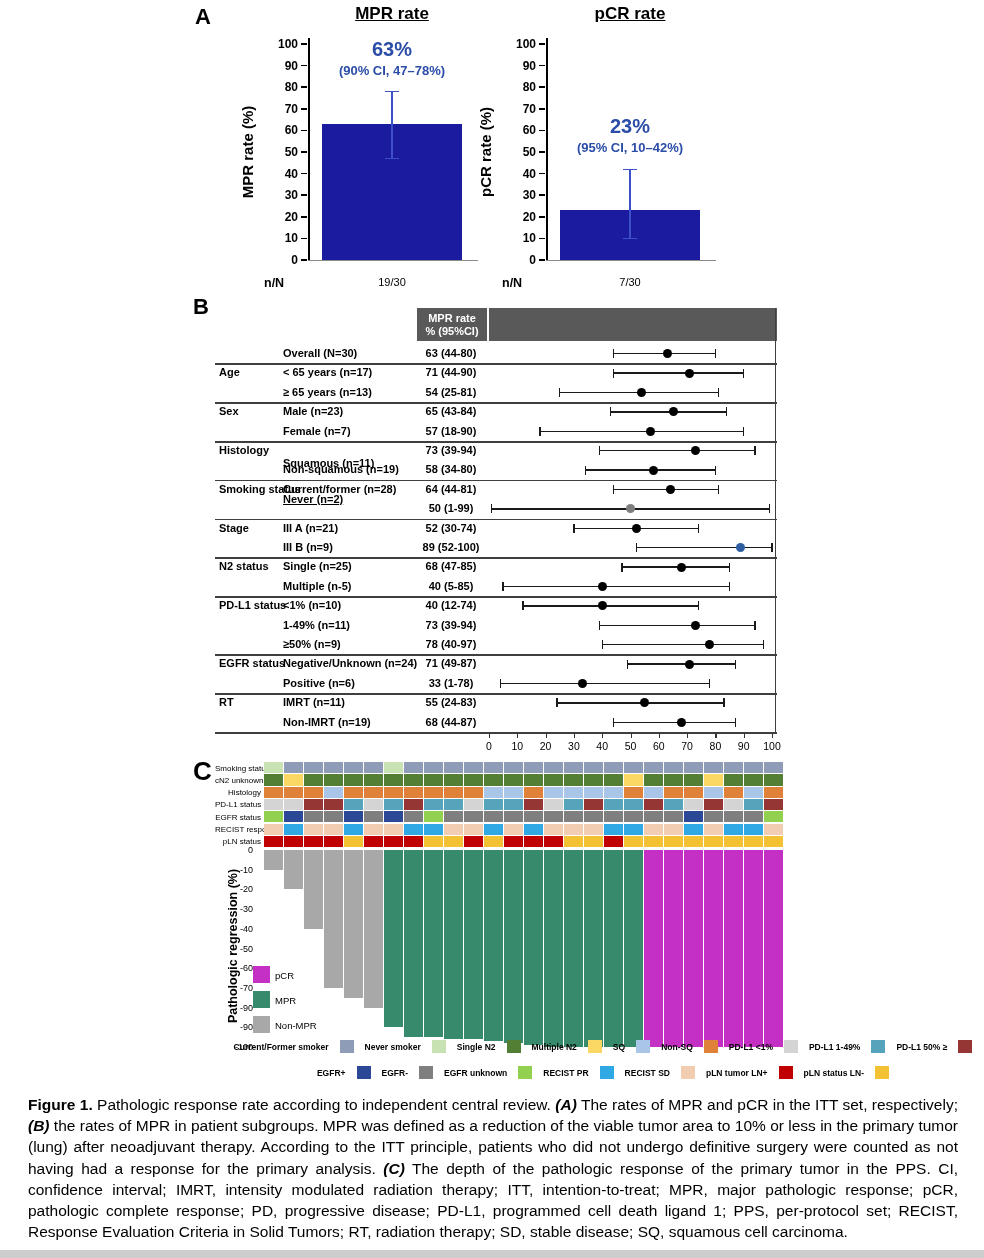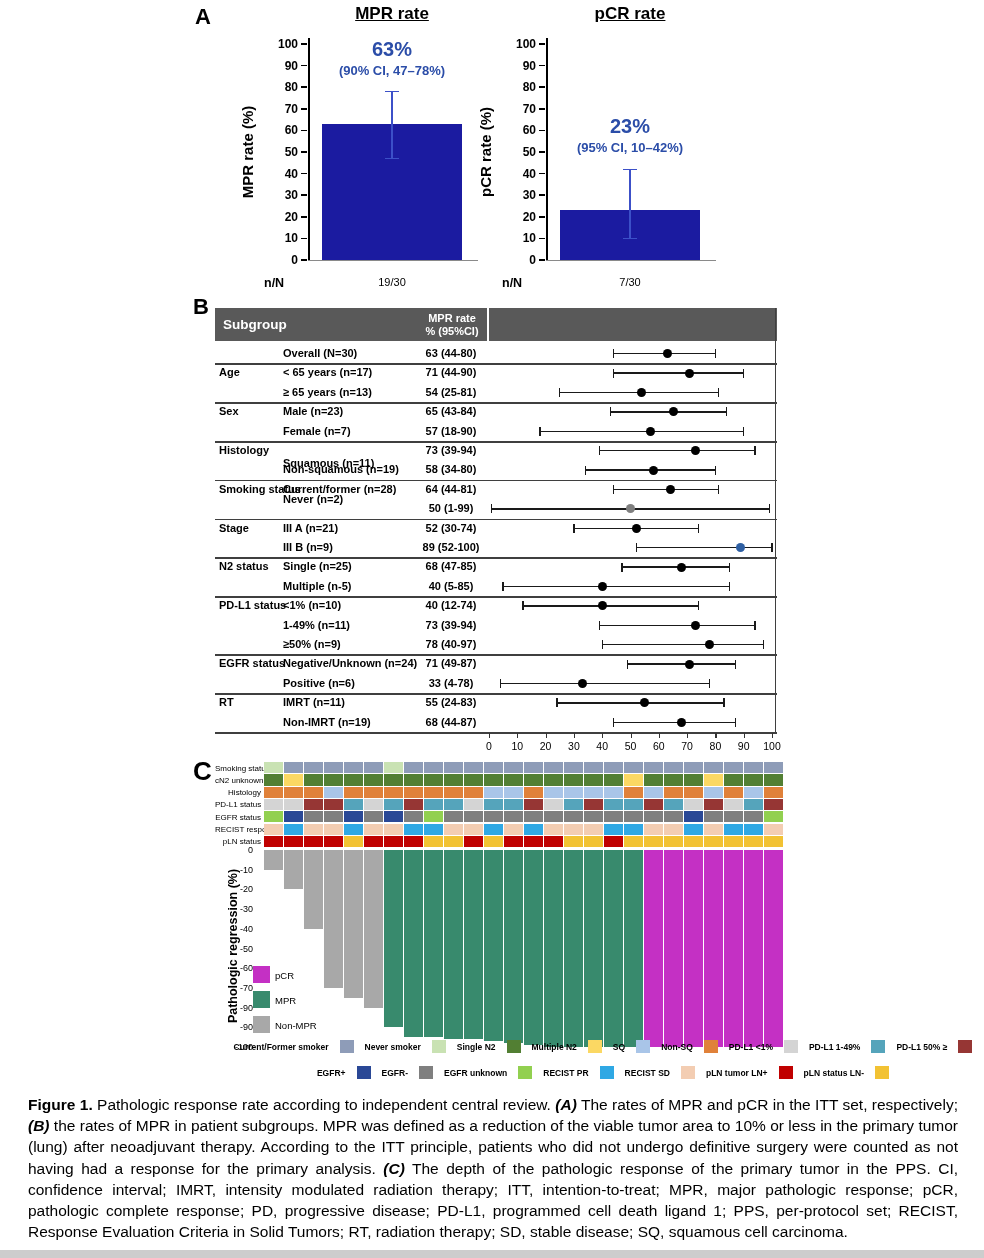--- a/index.html
+++ b/index.html
@@ -127,21 +127,20 @@
     <div class="a-bar" style="left: 145px; width: 14px; top: 140.5px; height: 1.6px; background: rgb(60, 80, 200);"></div>
     <div class="a-bar" style="left: 145px; width: 14px; top: 209.6px; height: 1.6px; background: rgb(60, 80, 200);"></div>
     <div class="a-val" style="top: 87.3px; color: rgb(43, 77, 168);">23%</div>
     <div class="a-ci" style="top: 112.3px; color: rgb(43, 77, 168);">(95% CI, 10–42%)</div>
     <div class="a-nn" style="left: 24px; top: 248px;">n/N</div>
     <div class="a-nval" style="left: 82px; width: 140px; top: 248px;">7/30</div>
   </div>
 
 <div class="panel-label" style="left:193px;top:294px">B</div>
 <div id="panel-b">
-  <div class="b-head b-head1" style="left: 0px; width: 200px; background: rgb(89, 89, 89);">Subgroup</div>
   <div class="b-head b-head2" style="left: 202px; width: 70px; background: rgb(89, 89, 89);">
     <span>MPR rate</span>
     <span>% (95%CI)</span>
   </div>
   <div class="b-head" style="left: 274px; width: 288px; background: rgb(89, 89, 89);"></div>
 <div class="b-txt" style="left: 68px; top: 39px;">Overall (N=30)</div>
     <div class="b-val" style="left: 190px; top: 39px;">63 (44-80)</div>
     <div class="b-whisk" style="left: 398.5px; width: 101.9px; top: 45px;"></div>
     <div class="b-cap" style="left: 397.8px; top: 41.2px;"></div>
     <div class="b-cap" style="left: 499.7px; top: 41.2px;"></div>
@@ -189,21 +188,21 @@
     <div class="b-cap" style="left: 499.7px; top: 157.6px;"></div>
     <div class="b-dot" style="left: 433.6px; top: 157.6px; background: rgb(0, 0, 0);"></div>
     <div class="b-sep" style="top: 171.8px; background: rgb(63, 63, 63);"></div>
     <div class="b-txt" style="left: 4px; top: 174.8px;">Smoking status</div>
     <div class="b-txt" style="left: 68px; top: 174.8px;">Current/former (n=28)</div>
     <div class="b-val" style="left: 190px; top: 174.8px;">64 (44-81)</div>
     <div class="b-whisk" style="left: 398.5px; width: 104.7px; top: 180.8px;"></div>
     <div class="b-cap" style="left: 397.8px; top: 177px;"></div>
     <div class="b-cap" style="left: 502.5px; top: 177px;"></div>
     <div class="b-dot" style="left: 450.6px; top: 177px; background: rgb(0, 0, 0);"></div>
-    <div class="b-txt" style="left: 68px; top: 185px;">Never (n=2)</div>
+    <div class="b-txt" style="left: 68px; top: 185px; text-decoration: underline;">Never (n=2)</div>
     <div class="b-val" style="left: 190px; top: 194.2px;">50 (1-99)</div>
     <div class="b-whisk" style="left: 276.8px; width: 277.3px; top: 200.2px;"></div>
     <div class="b-cap" style="left: 276.1px; top: 196.4px;"></div>
     <div class="b-cap" style="left: 553.5px; top: 196.4px;"></div>
     <div class="b-dot" style="left: 411px; top: 196.4px; background: rgb(127, 127, 127);"></div>
     <div class="b-sep" style="top: 210.6px; background: rgb(63, 63, 63);"></div>
     <div class="b-txt" style="left: 4px; top: 213.6px;">Stage</div>
     <div class="b-txt" style="left: 68px; top: 213.6px;">III A (n=21)</div>
     <div class="b-val" style="left: 190px; top: 213.6px;">52 (30-74)</div>
     <div class="b-whisk" style="left: 358.9px; width: 124.5px; top: 219.6px;"></div>
@@ -252,21 +251,21 @@
     <div class="b-dot" style="left: 490.2px; top: 332.2px; background: rgb(0, 0, 0);"></div>
     <div class="b-sep" style="top: 346.4px; background: rgb(63, 63, 63);"></div>
     <div class="b-txt" style="left: 4px; top: 349.4px;">EGFR status</div>
     <div class="b-txt" style="left: 68px; top: 349.4px;">Negative/Unknown (n=24)</div>
     <div class="b-val" style="left: 190px; top: 349.4px;">71 (49-87)</div>
     <div class="b-whisk" style="left: 412.7px; width: 107.5px; top: 355.4px;"></div>
     <div class="b-cap" style="left: 412px; top: 351.6px;"></div>
     <div class="b-cap" style="left: 519.5px; top: 351.6px;"></div>
     <div class="b-dot" style="left: 470.4px; top: 351.6px; background: rgb(0, 0, 0);"></div>
     <div class="b-txt" style="left: 68px; top: 368.8px;">Positive (n=6)</div>
-    <div class="b-val" style="left: 190px; top: 368.8px;">33 (4-78)</div>
+    <div class="b-val" style="left: 190px; top: 368.8px;">33 (1-78)</div>
     <div class="b-whisk" style="left: 285.3px; width: 209.4px; top: 374.8px;"></div>
     <div class="b-cap" style="left: 284.6px; top: 371px;"></div>
     <div class="b-cap" style="left: 494px; top: 371px;"></div>
     <div class="b-dot" style="left: 362.9px; top: 371px; background: rgb(0, 0, 0);"></div>
     <div class="b-sep" style="top: 385.2px; background: rgb(63, 63, 63);"></div>
     <div class="b-txt" style="left: 4px; top: 388.2px;">RT</div>
     <div class="b-txt" style="left: 68px; top: 388.2px;">IMRT (n=11)</div>
     <div class="b-val" style="left: 190px; top: 388.2px;">55 (24-83)</div>
     <div class="b-whisk" style="left: 341.9px; width: 167px; top: 394.2px;"></div>
     <div class="b-cap" style="left: 341.2px; top: 390.4px;"></div>

